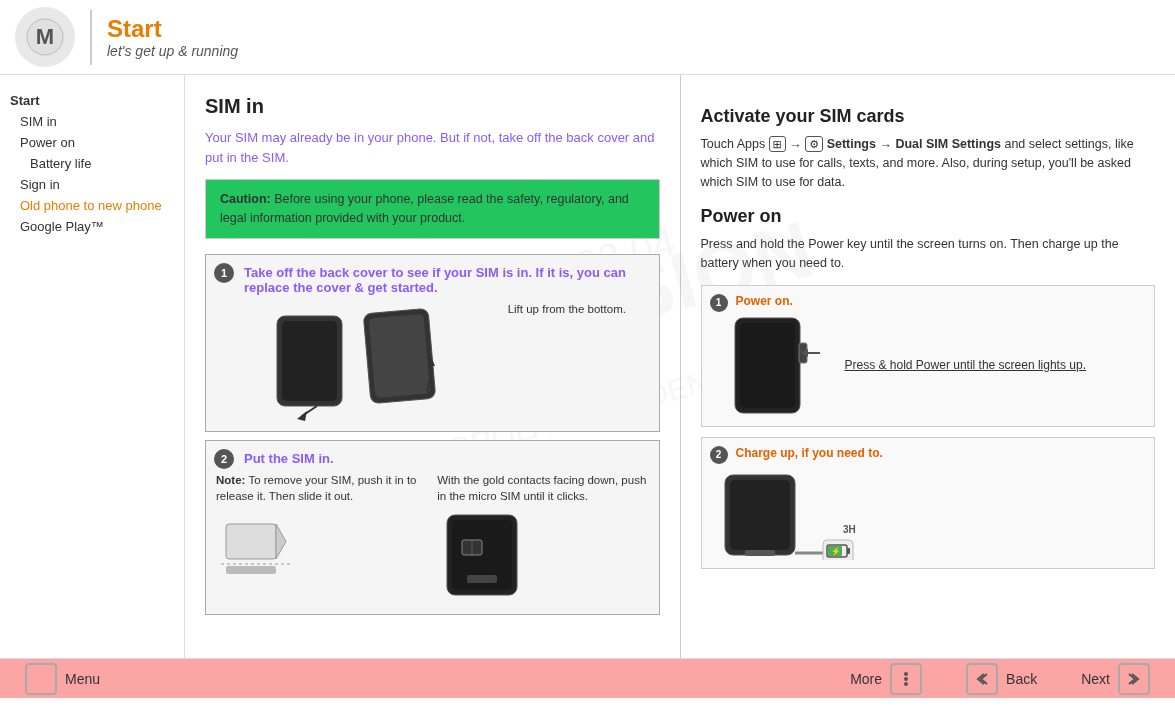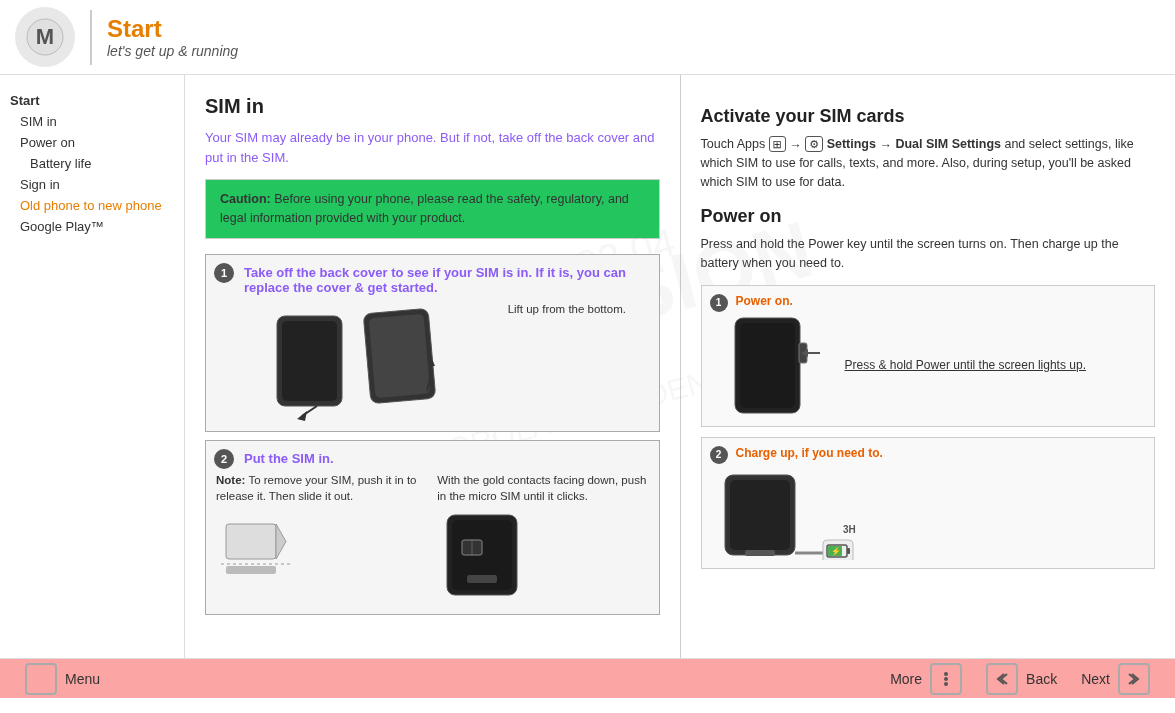--- a/index.html
+++ b/index.html
@@ -243,21 +243,21 @@
       gap: 2px;
       padding: 4px;
     }
     .grid-cell {
       background: #888;
       border-radius: 1px;
     }
     .bottom-spacer { flex: 1; }
     .right-btns {
       display: flex;
-      gap: 4px;
+      gap: 24px;
       margin-left: auto;
     }
 
     
     .bg-circles {
       position: absolute;
       top: 0; left: 0; right: 0; bottom: 0;
       pointer-events: none;
       overflow: hidden;
       z-index: 0;

